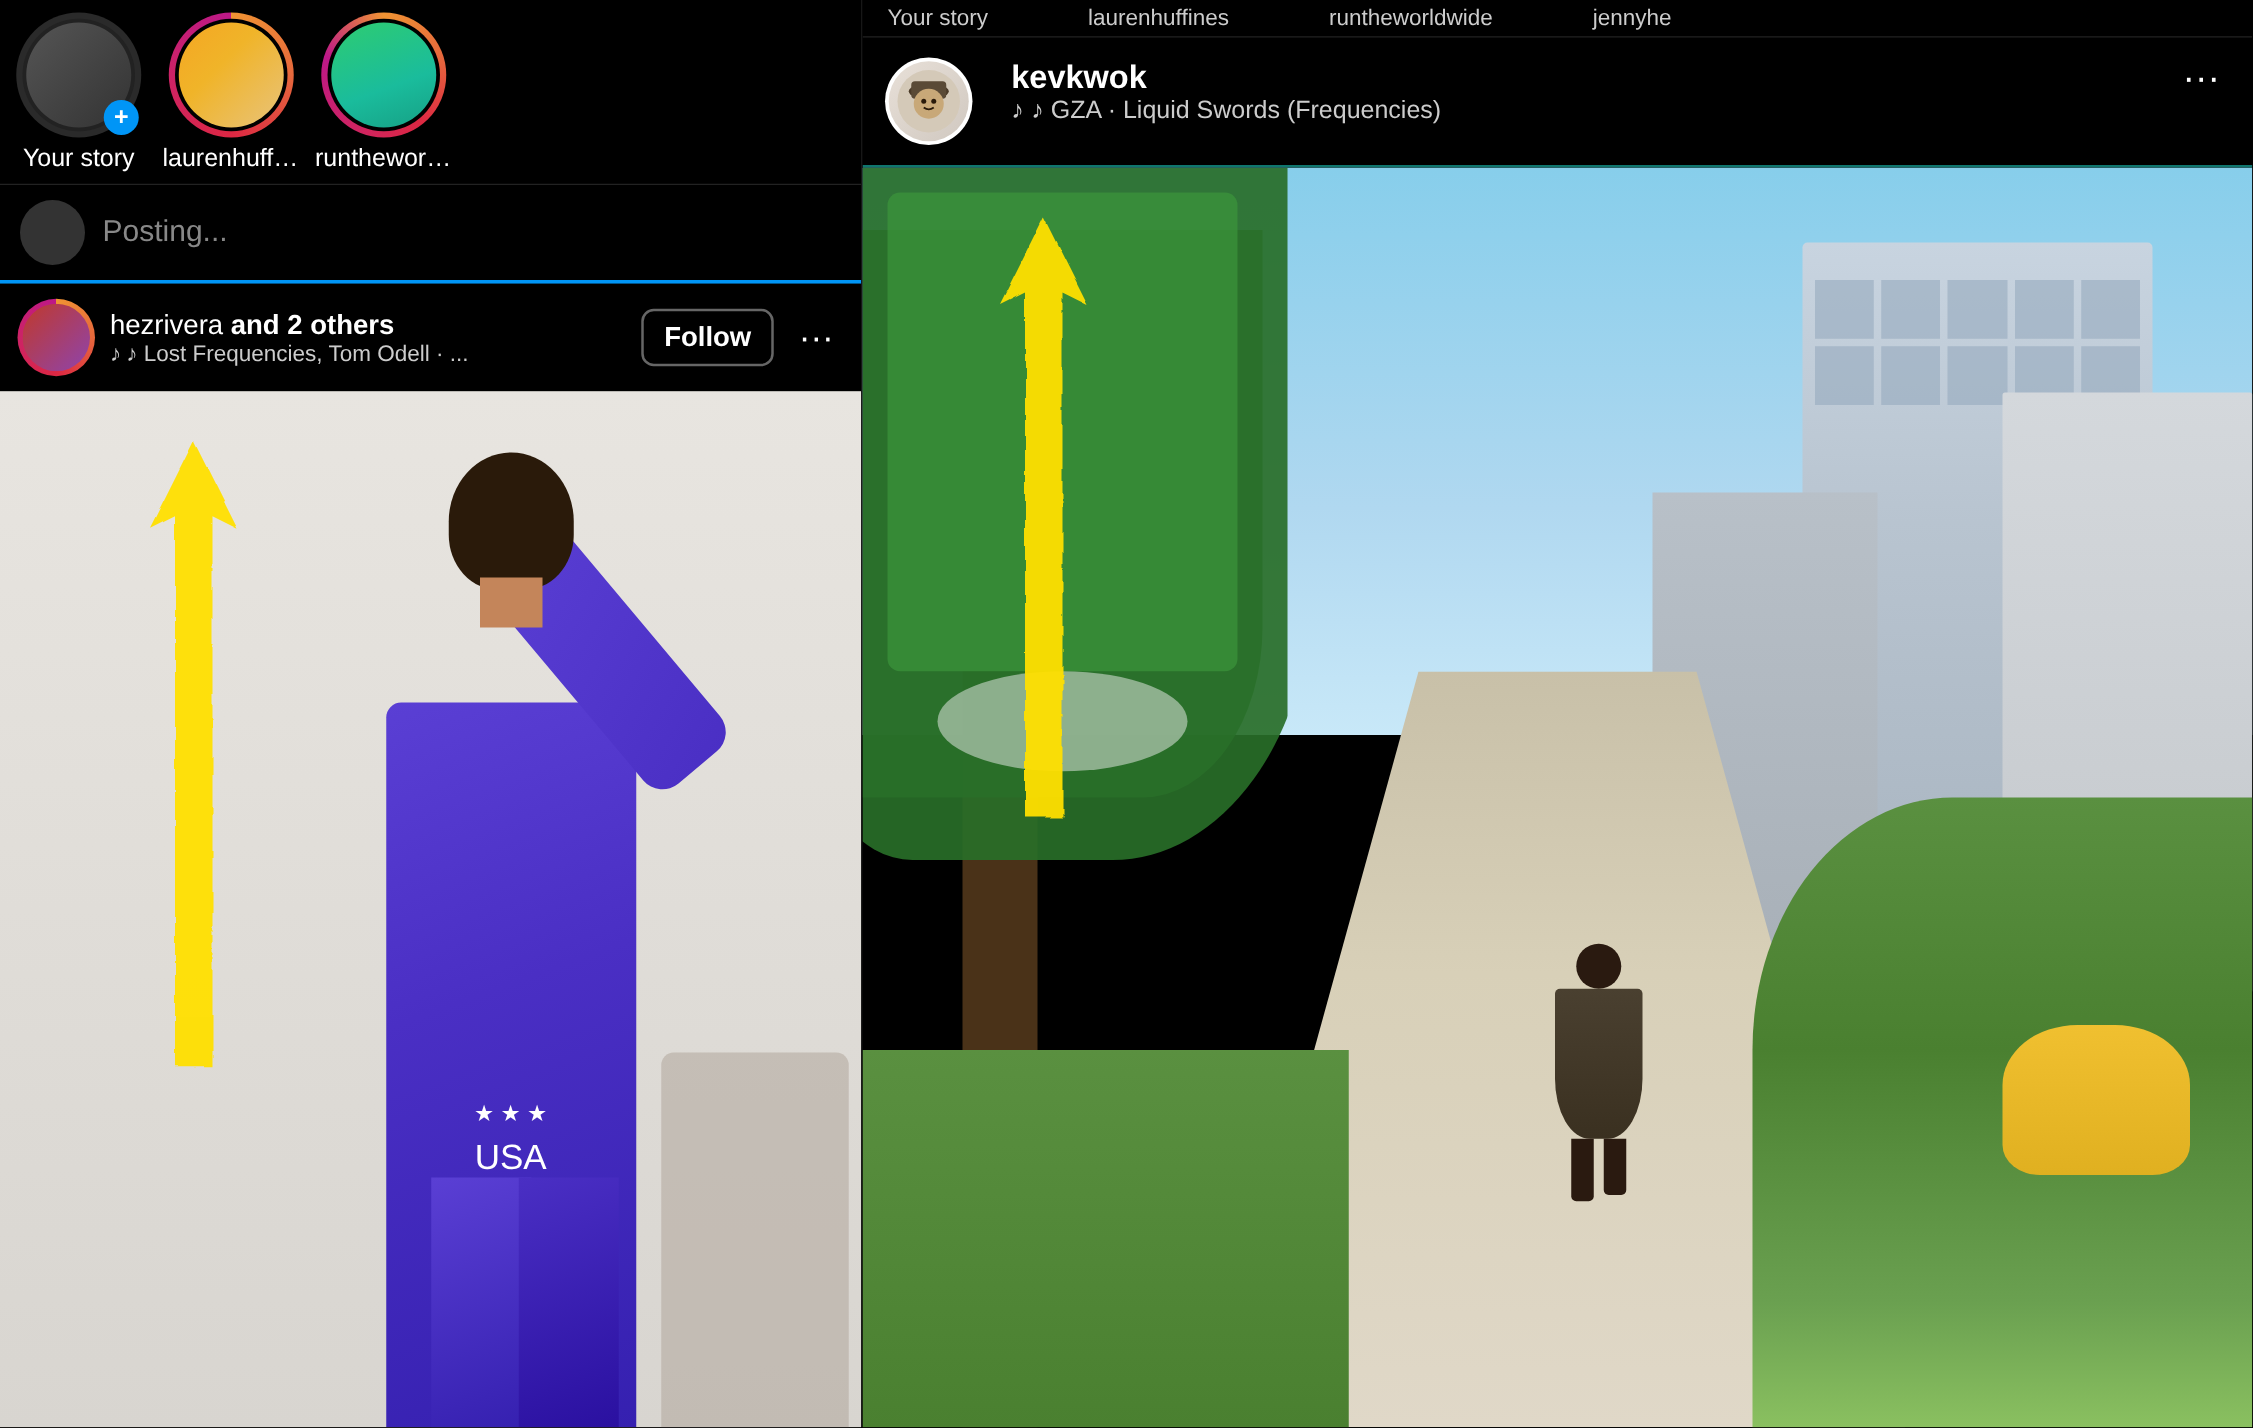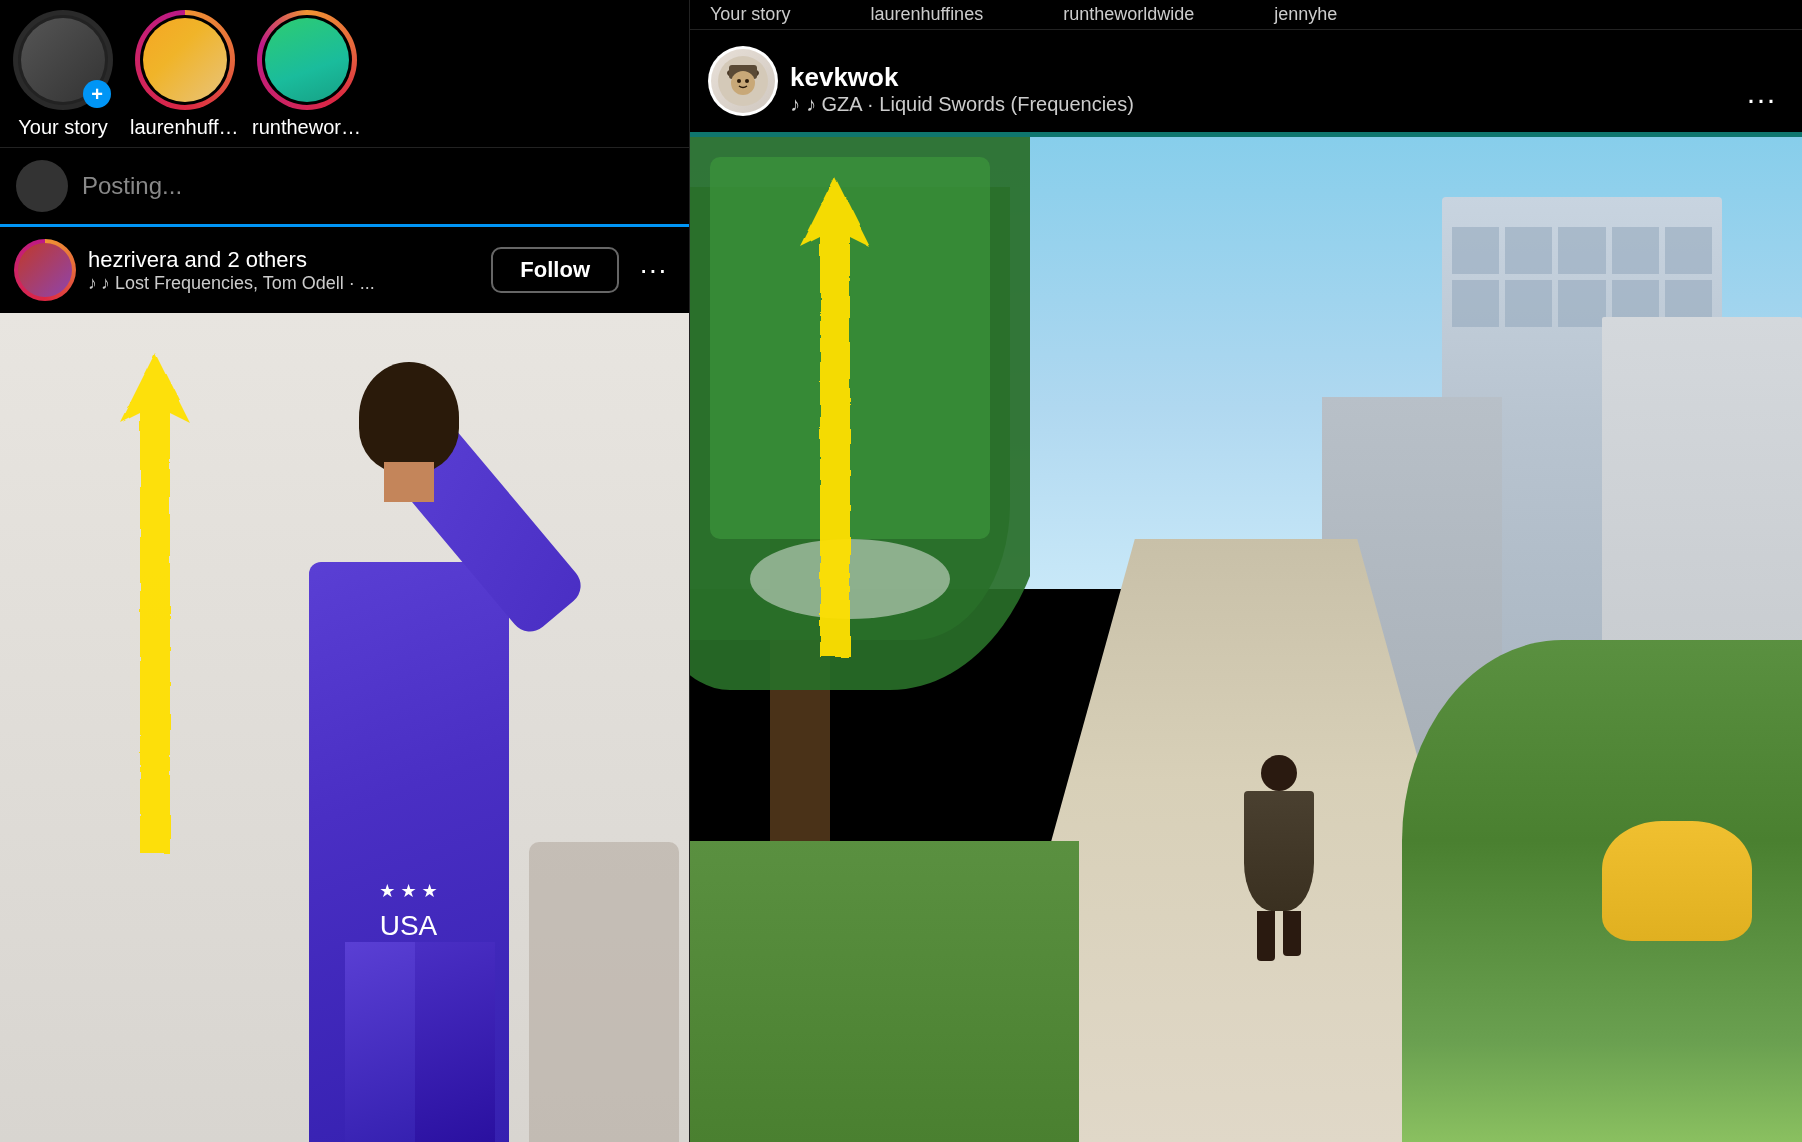--- a/index.html
+++ b/index.html
@@ -205,21 +205,21 @@
       align-items: center;
       gap: 4px;
     }
 
     .follow-btn {
       background: transparent;
       border: 2px solid #666;
       color: #fff;
       font-size: 22px;
       font-weight: 600;
-      padding: 8px 27px;
+      padding: 8px 16px;
       border-radius: 10px;
       cursor: pointer;
       text-align: center;
     }
 
     .more-btn {
       color: #fff;
       font-size: 28px;
       cursor: pointer;
       padding: 0 8px;
@@ -251,24 +251,24 @@
       height: 1142px;
       background: #000;
       display: flex;
       flex-direction: column;
       overflow: hidden;
     }
 
     
     .right-feed-header {
       display: flex;
-      align-items: flex-end;
+      align-items: flex-start;
       padding: 16px 18px;
-      gap: 12px;
-      border-bottom: 5px solid #0f766e;
+      gap: 31px;
+      border-bottom: 2px solid #0f766e;
     }
 
     .right-feed-avatar {
       width: 70px;
       height: 70px;
       border-radius: 50%;
       background: #fff;
       display: flex;
       align-items: center;
       justify-content: center;
@@ -391,21 +391,21 @@
   <div class="feed-item" style="flex:1; display:flex; flex-direction:column;">
     <div class="feed-header">
       <div class="feed-avatar-wrap">
         <div class="feed-avatar-inner">
           <div style="width:100%;height:100%;background:linear-gradient(135deg,#c0392b,#8e44ad);"></div>
         </div>
       </div>
       <div class="feed-user-info">
         <div class="feed-username">
           <strong>hezrivera</strong>
-          <span style="font-weight:400;">and 2 others</span>
+          <span style="font-weight:700;">and 2 others</span>
         </div>
         <div class="feed-music">
           <span>♪</span>
           <span>♪ Lost Frequencies, Tom Odell · ...</span>
         </div>
       </div>
       <button class="follow-btn">Follow</button>
       <span class="more-btn">···</span>
     </div>
 

